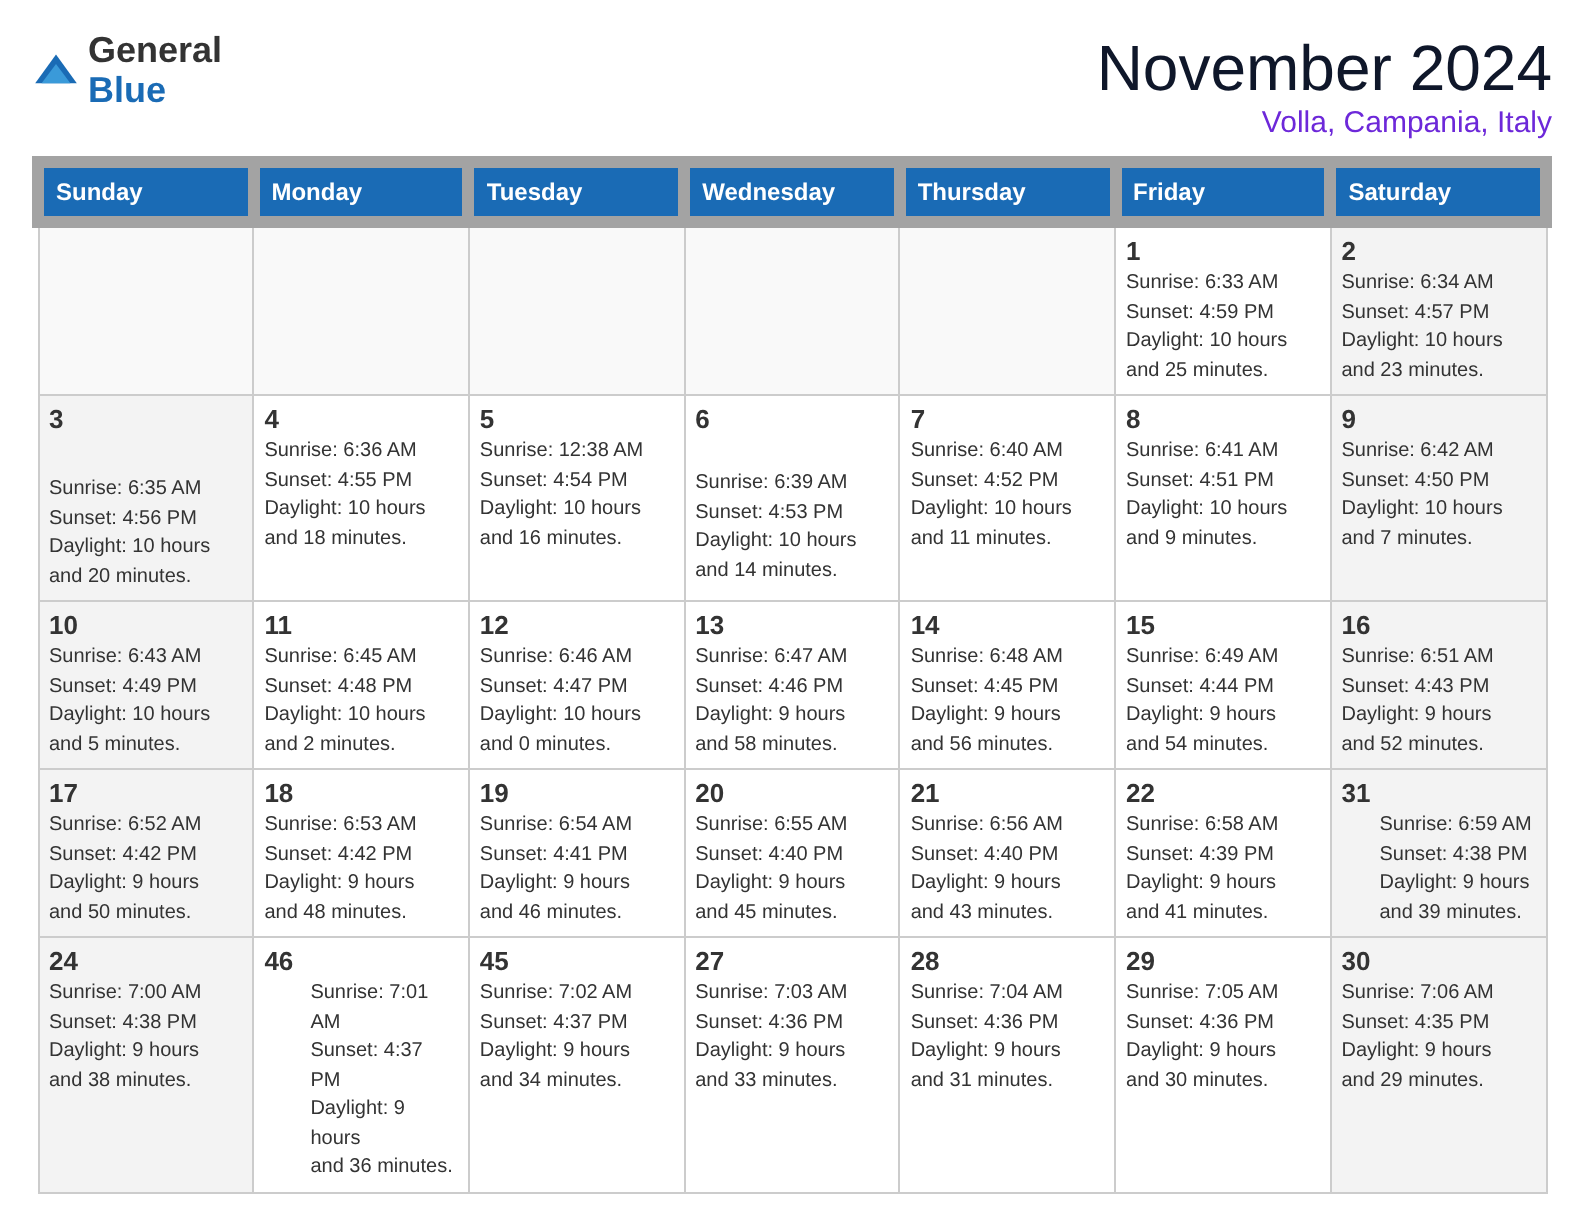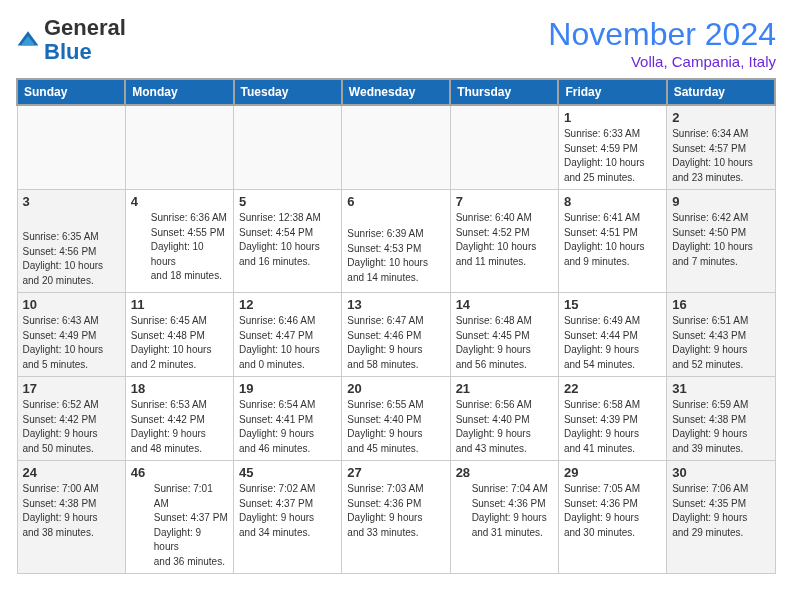--- a/index.html
+++ b/index.html
@@ -15,55 +15,55 @@
       align-items: flex-start;
       justify-content: space-between;
       margin-bottom: 8px;
     }
     .logo {
       display: flex;
       align-items: center;
       gap: 4px;
     }
     .logo-text {
-      font-size: 22px;
+      font-size: 18px;
       font-weight: bold;
       line-height: 1.1;
     }
     .logo-general { color: #333; }
     .logo-blue { color: #1a6bb5; }
     .logo-icon {
       width: 24px;
       height: 24px;
     }
     .title-block {
       text-align: right;
     }
     .month-title {
       font-size: 32px;
       font-weight: normal;
-      color: #3b82f6;
+      color: #0f172a;
     }
     .location {
       font-size: 15px;
       color: #6d28d9;
     }
     .calendar {
       width: 100%;
       border-collapse: collapse;
       border: 1px solid #ccc;
     }
     .calendar th {
       background: #1a6bb5;
       color: #fff;
       font-size: 12px;
       font-weight: bold;
       padding: 5px 6px;
       text-align: left;
-      border: 2px solid #a3a3a3;
+      border: 6px solid #a3a3a3;
     }
     .calendar td {
       vertical-align: top;
       border: 1px solid #ccc;
       padding: 4px 5px;
       font-size: 10.5px;
       color: #333;
       background: #fff;
       width: calc(100% / 7);
       min-height: 80px;
@@ -144,21 +144,21 @@
       <tr>
         <td class="gray-bg">
           <span class="day-number">3</span>
           <div class="day-info" style="white-space: pre-line; margin-top: 21px;">Sunrise: 6:35 AM
 Sunset: 4:56 PM
 Daylight: 10 hours
 and 20 minutes.</div>
         </td>
         <td>
           <span class="day-number">4</span>
-          <div class="day-info" style="white-space: pre-line; margin-left: 20px;">Sunrise: 6:36 AM
+          <div class="day-info" style="white-space: pre-line;">Sunrise: 6:36 AM
 Sunset: 4:55 PM
 Daylight: 10 hours
 and 18 minutes.</div>
         </td>
         <td>
           <span class="day-number">5</span>
           <div class="day-info" style="white-space: pre-line;">Sunrise: 12:38 AM
 Sunset: 4:54 PM
 Daylight: 10 hours
 and 16 minutes.</div>
@@ -281,21 +281,21 @@
         </td>
         <td>
           <span class="day-number">22</span>
           <div class="day-info" style="white-space: pre-line;">Sunrise: 6:58 AM
 Sunset: 4:39 PM
 Daylight: 9 hours
 and 41 minutes.</div>
         </td>
         <td class="gray-bg">
           <span class="day-number">31</span>
-          <div class="day-info" style="white-space: pre-line;">Sunrise: 6:59 AM
+          <div class="day-info" style="white-space: pre-line; margin-left: 19px;">Sunrise: 6:59 AM
 Sunset: 4:38 PM
 Daylight: 9 hours
 and 39 minutes.</div>
         </td>
       </tr>
       <tr>
         <td class="gray-bg">
           <span class="day-number">24</span>
           <div class="day-info" style="white-space: pre-line;">Sunrise: 7:00 AM
 Sunset: 4:38 PM
@@ -318,21 +318,21 @@
         </td>
         <td>
           <span class="day-number">27</span>
           <div class="day-info" style="white-space: pre-line;">Sunrise: 7:03 AM
 Sunset: 4:36 PM
 Daylight: 9 hours
 and 33 minutes.</div>
         </td>
         <td>
           <span class="day-number">28</span>
-          <div class="day-info" style="white-space: pre-line; margin-left: 16px;">Sunrise: 7:04 AM
+          <div class="day-info" style="white-space: pre-line;">Sunrise: 7:04 AM
 Sunset: 4:36 PM
 Daylight: 9 hours
 and 31 minutes.</div>
         </td>
         <td>
           <span class="day-number">29</span>
           <div class="day-info" style="white-space: pre-line;">Sunrise: 7:05 AM
 Sunset: 4:36 PM
 Daylight: 9 hours
 and 30 minutes.</div>

